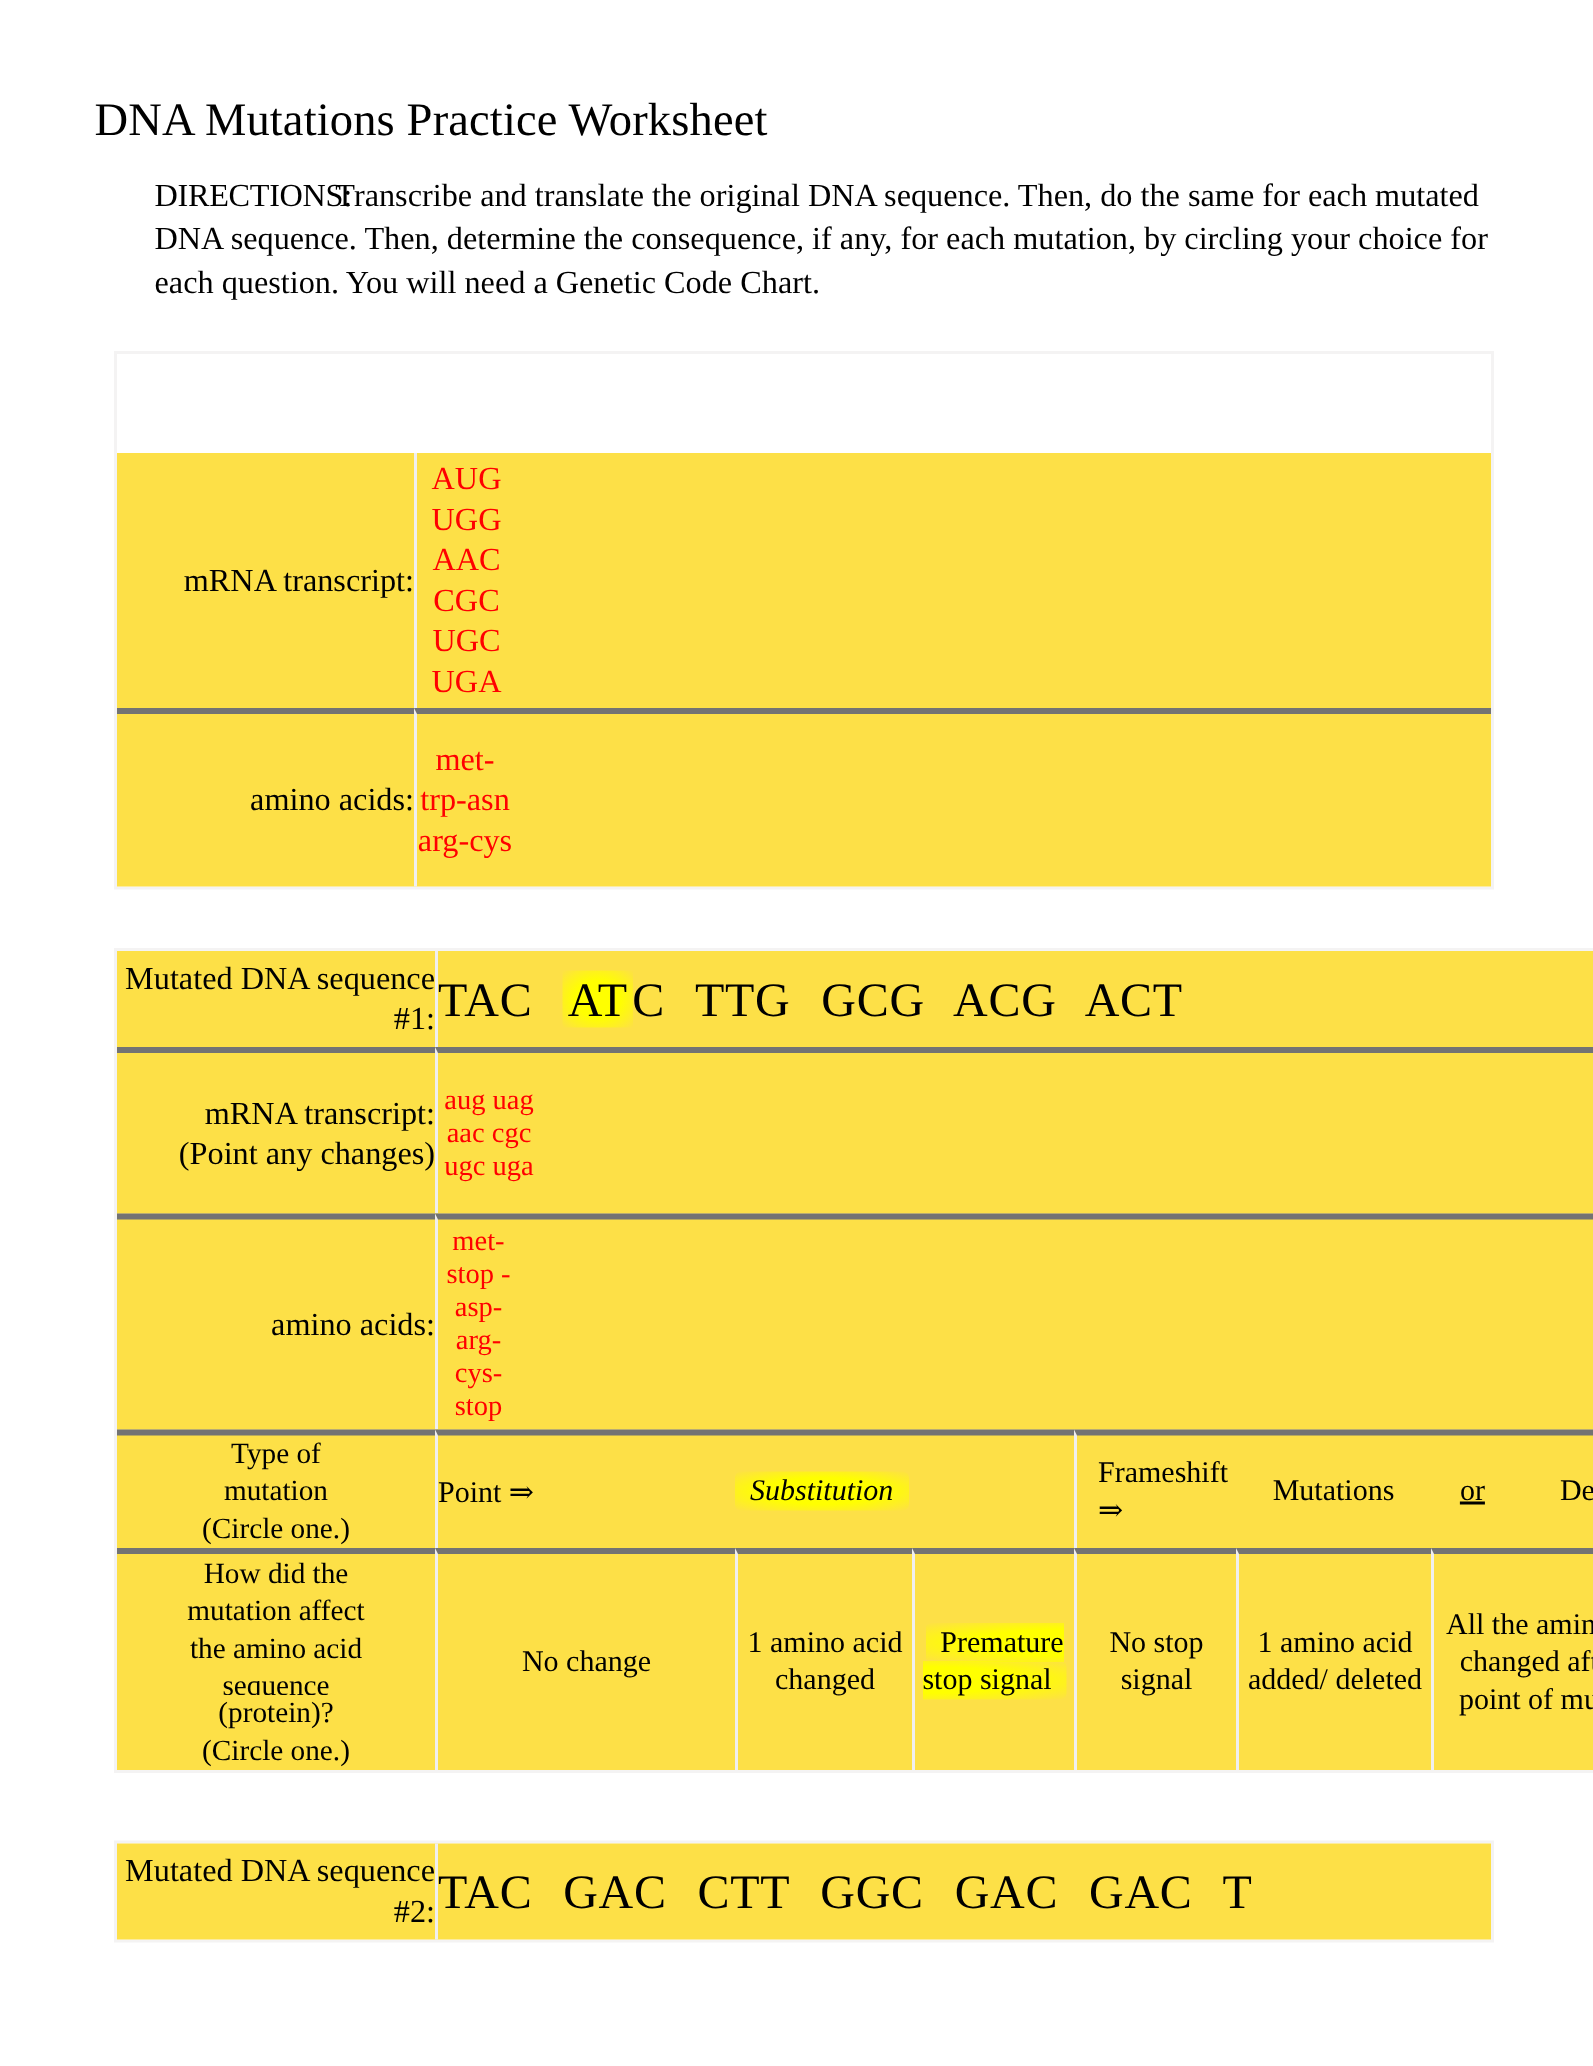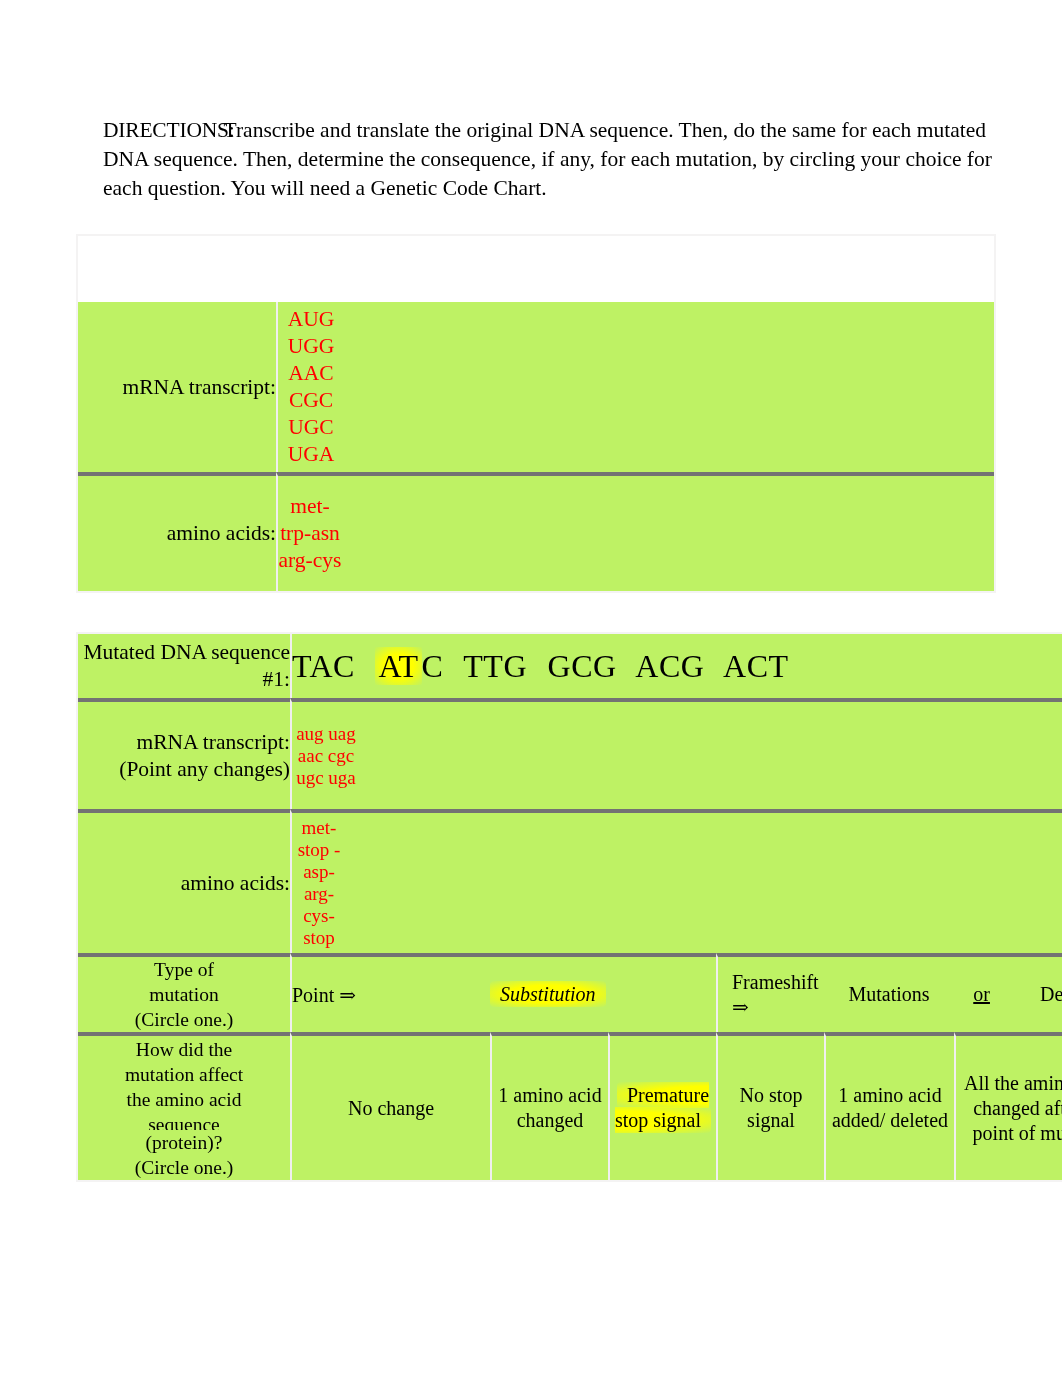--- a/index.html
+++ b/index.html
@@ -55,21 +55,21 @@
   .wtable {
     position: absolute;
     border-collapse: separate;
     border-spacing: 0;
     table-layout: fixed;
     background: #ffffff;
   }
   .wtable td {
     vertical-align: middle;
     padding: 0;
-    background: #bef264;
+    background: #fde047;
     box-shadow: inset 0 0 0 1px rgba(0,0,0,0.0);
     position: relative;
   }
   
   .sep-h {
     border-top: 4px solid #737373;
   }
   .sep-v {
     border-left: 2px solid #f0efef;
   }
@@ -177,20 +177,21 @@
     overflow: hidden;
   }
 
   .nowrapcell { white-space: nowrap; }
 </style>
 </head>
 <body>
 
 <div class="page">
 
+  <div class="doc-title">DNA Mutations Practice Worksheet</div>
 
   <div class="directions">
     <span class="dir-label">DIRECTIONS:</span><span>Transcribe and translate the original DNA sequence. Then, do the same for each mutated DNA sequence. Then, determine the consequence, if any, for each mutation, by circling your choice for each question. You will need a Genetic Code Chart.</span>
   </div>
 
   <div class="hdr-band"></div>
   <table class="wtable outer-shadow" id="table1">
     <colgroup>
       <col style="width:198px">
       <col style="width:718px">
@@ -299,14 +300,26 @@
       <td class="sep-v sep-h opt">
         <span>1 amino acid added/ deleted</span>
       </td>
       <td class="sep-v sep-h opt">
         <span>All the amino acids changed after the point of mutation</span>
       </td>
     </tr>
   </tbody>
     </table>
 
+  <table class="wtable outer-shadow" id="table3">
+    <colgroup>
+      <col style="width:212px">
+      <col style="width:704px">
+    </colgroup>
+    <tbody>
+        <tr>
+      <td class="lbl">Mutated DNA sequence #2:</td>
+      <td class="sep-v dna-seq">TAC  GAC  CTT GGC GAC GAC  T</td>
+    </tr>
+  </tbody>
+    </table>
 
 </div>
 
 </body></html>

